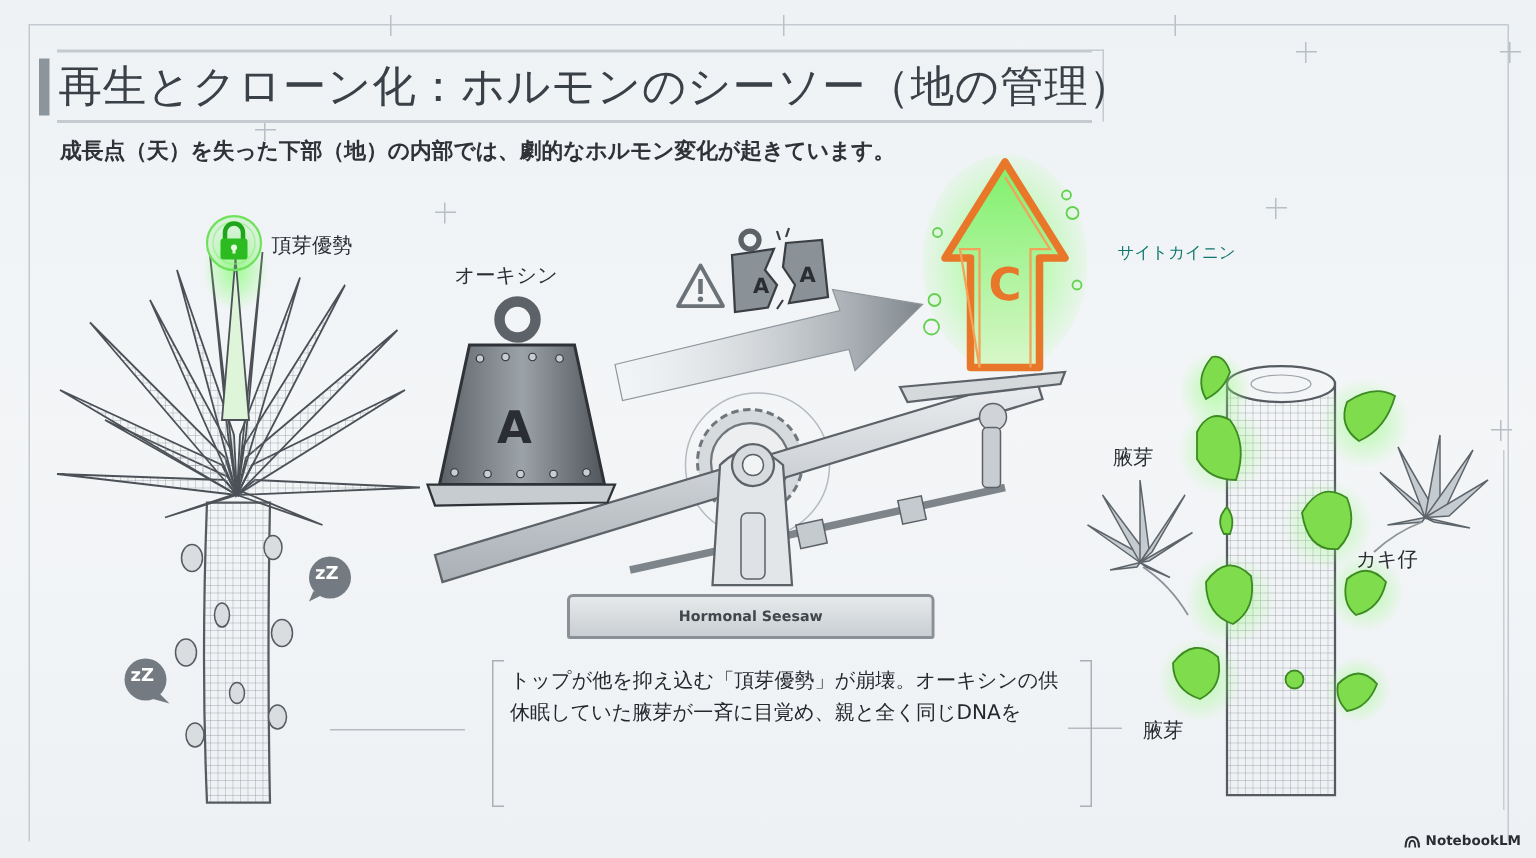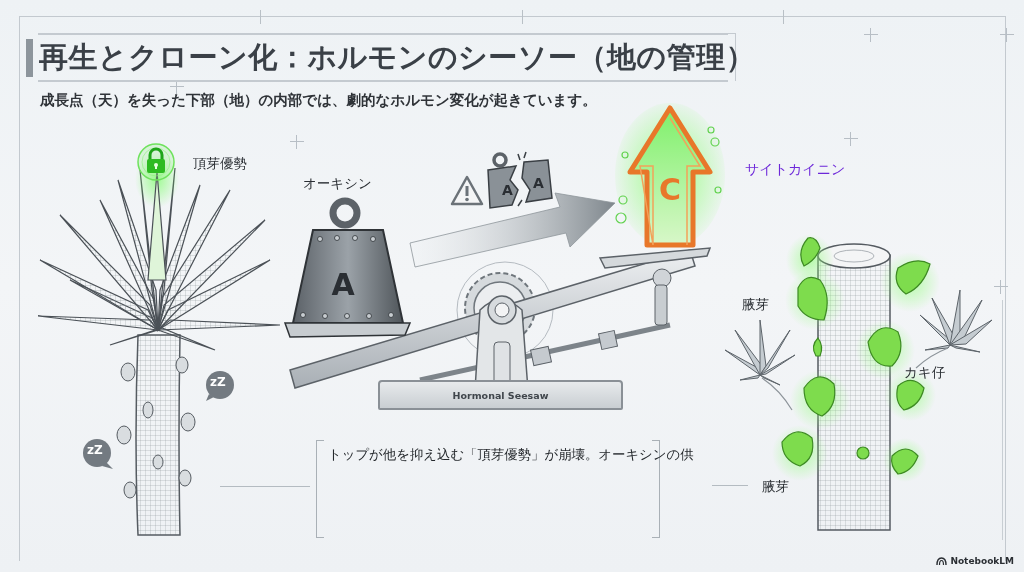--- a/index.html
+++ b/index.html
@@ -19,41 +19,41 @@
 
   .title-wrap {
     position: absolute; left: 26px; top: 33px; width: 710px; height: 45px;
   }
   .title-bar { position: absolute; left: 0; top: 6px; width: 7px; height: 38px; background: #8d959c; }
   .title-top { position: absolute; left: 12px; top: 0; width: 690px; height: 2px; background: #c4cad0; }
   .title-bottom { position: absolute; left: 12px; top: 47px; width: 690px; height: 2px; background: #c4cad0; }
   .title-bracket { position: absolute; right: 0; top: 0; width: 8px; height: 48px; border: 1px solid #c4cad0; border-left: none; border-bottom: none; }
   .title {
     position: absolute; left: 13px; top: 5px;
-    font-size: 29px; font-weight: bold; color: #3a4047; letter-spacing: 0.5px;
+    font-size: 29px; font-weight: normal; color: #3a4047; letter-spacing: 0.5px;
     white-space: nowrap;
   }
   .subtitle {
     position: absolute; left: 40px; top: 91px;
     font-size: 14.5px; color: #2f3338; white-space: nowrap; font-weight: bold;
   }
 
   .label { position: absolute; font-size: 13.5px; color: #2a2e33; white-space: nowrap; }
-  .label.orange { color: #6d28d9; font-size: 14px; }
+  .label.orange { color: #0f766e; font-size: 11px; }
 
   .seesaw-plate {
-    position: absolute; left: 378px; top: 380px; width: 245px; height: 30px;
+    position: absolute; left: 378px; top: 396px; width: 245px; height: 30px;
     background: linear-gradient(180deg,#e7eaec,#c9ced2);
     border: 2px solid #8a9096; border-radius: 4px 4px 2px 2px;
     display: flex; align-items: center; justify-content: center;
   }
   .seesaw-plate span { font-size: 9.5px; color: #40464c; font-weight: bold; }
 
   .desc-box {
-    position: absolute; left: 316px; top: 440px; width: 344px; height: 98px;
+    position: absolute; left: 328px; top: 440px; width: 400px; height: 98px;
   }
   .desc-box .br-l { position: absolute; left: 0; top: 0; width: 8px; height: 98px; border: 1px solid #a9b0b6; border-right: none; }
   .desc-box .br-r { position: absolute; right: 0; top: 0; width: 8px; height: 98px; border: 1px solid #a9b0b6; border-left: none; }
   .desc-text {
     position: absolute; left: 12px; top: 4px; width: 380px;
     font-size: 13.4px; line-height: 21px; color: #24282c;
   }
   .desc-text div { white-space: nowrap; }
 
   .brand {
@@ -137,21 +137,21 @@
 </svg>
 
 <svg style="left:136px;top:142px;" width="40" height="40" viewBox="0 0 40 40">
   <circle cx="20" cy="20" r="18" fill="#8cf07c" fill-opacity="0.25" stroke="#6ee25c" stroke-width="1.5"></circle>
   <circle cx="20" cy="20" r="14" fill="none" stroke="#8cf07c" stroke-opacity="0.6" stroke-width="1"></circle>
   <path d="M14 18 V13 a6 6 0 0 1 12 0 V18" fill="none" stroke="#1fa51a" stroke-width="3"></path>
   <rect x="11" y="17" width="18" height="14" rx="2" fill="#2dbb22"></rect>
   <circle cx="20" cy="23" r="2" fill="#e7ffe0"></circle>
   <rect x="19" y="23" width="2" height="4" fill="#e7ffe0"></rect>
 </svg>
-<div class="label" style="left:193px;top:155px;text-align:right;">頂芽優勢</div>
+<div class="label" style="left:181px;top:155px;text-align:right;">頂芽優勢</div>
 
 <div style="position:absolute;left:203px;top:370px;width:32px;height:30px;">
   <svg style="left:0;top:0;" width="32" height="32" viewBox="0 0 32 32">
     <circle cx="17" cy="15" r="14" fill="#737a81"></circle>
     <path d="M6 24 L3 31 L11 27 Z" fill="#737a81"></path>
   </svg>
   <span style="position:absolute;left:7px;top:5px;font-size:12px;color:#fff;font-weight:bold;">zZ</span>
 </div>
 <div style="position:absolute;left:82px;top:438px;width:32px;height:30px;">
   <svg style="left:0;top:0;" width="32" height="32" viewBox="0 0 32 32">
@@ -331,20 +331,21 @@
 </svg>
 <div class="label" style="left:742px;top:296px;">腋芽</div>
 <div class="label" style="left:904px;top:364px;">カキ仔</div>
 <div class="label" style="left:762px;top:478px;">腋芽</div>
 
 <div class="desc-box">
   <div class="br-l"></div>
   <div class="br-r"></div>
   <div class="desc-text">
     <div>トップが他を抑え込む「頂芽優勢」が崩壊。オーキシンの供</div>
+    <div>休眠していた腋芽が一斉に目覚め、親と全く同じDNAを</div>
   </div>
 </div>
 
 <div class="brand">
   <svg style="position:static;" width="11" height="8" viewBox="0 0 11 8">
     <path d="M1 8 Q1 1 5.5 1 Q10 1 10 8" fill="none" stroke="#2a2e33" stroke-width="1.4"></path>
     <path d="M3.5 8 Q3.5 3.5 5.5 3.5 Q7.5 3.5 7.5 8" fill="none" stroke="#2a2e33" stroke-width="1.2"></path>
   </svg>
   <span>NotebookLM</span>
 </div>

